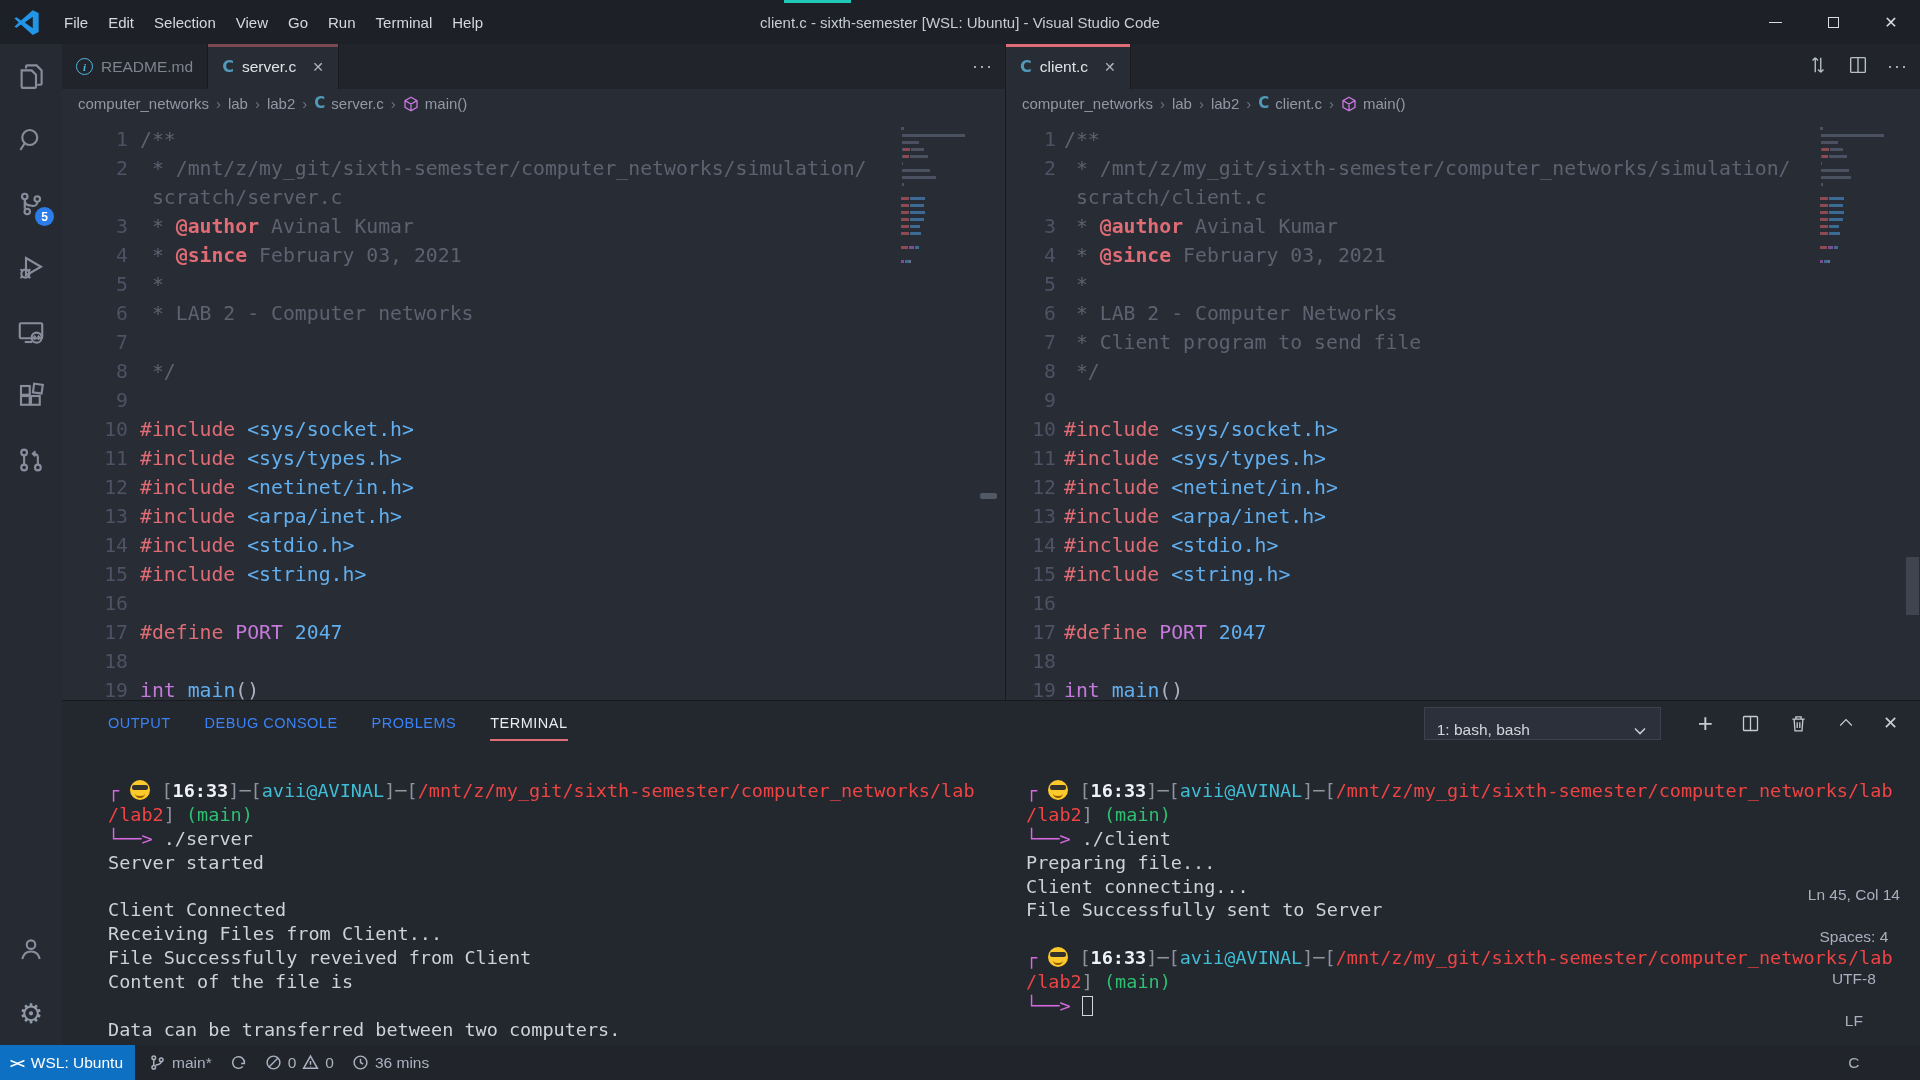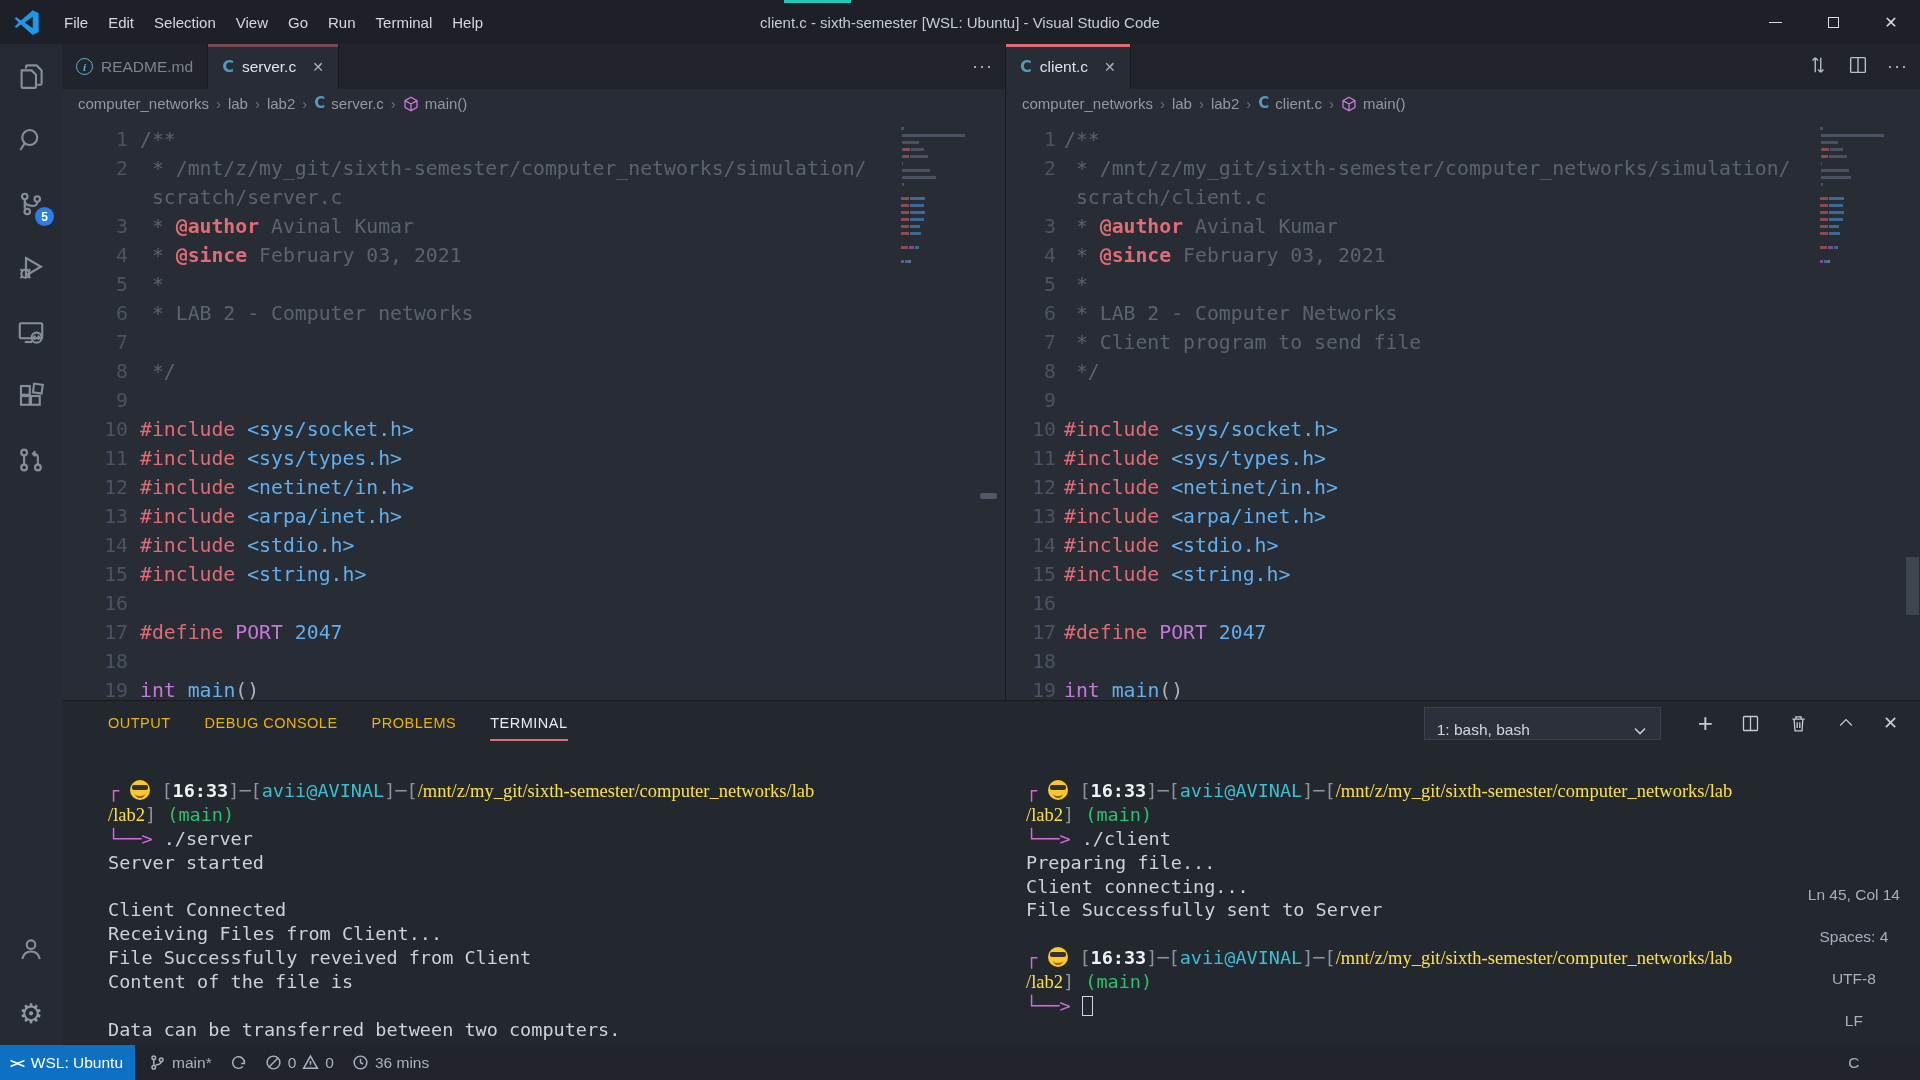--- a/index.html
+++ b/index.html
@@ -69,41 +69,41 @@
   .mrow { display:flex; height:3px; margin-bottom:4px; }
   .mseg { height:3px; flex:0 0 auto; }
 
   .slider-h { position:absolute; left:918px; top:449px; width:17px; height:6px; background:#596170; border-radius:2px; opacity:.85; }
   .slider-v { position:absolute; right:1px; top:440px; width:13px; height:58px; background:rgba(125,135,150,.28); }
 
   
   .panel { position:absolute; left:62px; top:700px; width:1858px; height:345px; background:#23272e; border-top:1px solid #181a1f; z-index:10; }
   .phead { height:44px; display:flex; align-items:center; position:relative; }
   .ptabs { display:flex; margin-left:46px; gap:34px; }
-  .ptab { font-size:14.5px; letter-spacing:.5px; color:#eab308; position:relative; padding:4px 0; }
+  .ptab { font-size:14.5px; letter-spacing:.5px; color:#3b82f6; position:relative; padding:4px 0; }
   .ptab.on { color:#e8ebf1; }
   .ptab.on::after { content:""; position:absolute; left:0; right:0; bottom:-6px; height:2px; background:#e06c75; }
   .pright { position:absolute; right:22px; top:0; height:44px; display:flex; align-items:center; gap:27px; }
   .pselect { width:237px; height:33px; background:#2b303a; border:1px solid #3c414d; display:flex; align-items:flex-end; padding:0 12px; color:#d2d6de; font-size:15.5px; margin-right:10px; }
   .pselect svg { margin-left:auto; stroke:#c6cad2; fill:none; stroke-width:1.6; }
   .picon { color:#c6cad2; font-size:22px; display:flex; align-items:center; }
   .picon svg { stroke:#c6cad2; fill:none; stroke-width:1.5; }
   .plus { font-size:26px; font-weight:300; line-height:20px; }
   .pclose { font-size:18px; }
 
   .pterms { display:flex; padding-top:34px; }
   .term { font-family:"DejaVu Sans Mono", monospace; font-size:18.5px; }
   .t1 { width:943px; padding-left:46px; }
   .t2 { flex:1; padding-left:21px; }
   .trow { height:23.9px; line-height:23.9px; white-space:pre; color:#ccd2dc; }
   .tm-m { color:#d668e0; }
   .tm-g { color:#8d939f; }
   .tm-wb { color:#f0f2f6; font-weight:bold; }
   .tm-cy { color:#3fbdd4; }
-  .tm-bl { color:#fde047;font-family:Liberation Serif, serif; }
+  .tm-bl { color:#ef4444; }
   .tm-gn { color:#2fbf71; }
   .tm-f { color:#ccd2dc; }
   .emoji { display:inline-block; width:20px; height:20px; border-radius:50%; background:#fcc92c; position:relative; vertical-align:-3px; }
   .emoji::before { content:""; position:absolute; left:2px; right:2px; top:5px; height:5px; background:#35322d; border-radius:2px; }
   .emoji::after { content:""; position:absolute; left:5px; right:5px; bottom:2px; height:7px; border-bottom:2px solid #8d5a00; border-radius:50%; }
   .curbox { display:inline-block; width:11px; height:20px; border:1.5px solid #cfd6e0; vertical-align:-4px; }
 
   
   .statusbar { position:absolute; left:0; bottom:0; width:1920px; height:35px; background:#21252b; display:flex; align-items:center; color:#9da5b4; font-size:15.5px; z-index:40; }
   .sb-remote { height:35px; background:#0e70c2; color:#fff; display:flex; align-items:center; padding:0 12px 0 10px; gap:8px; font-size:15.5px; }

